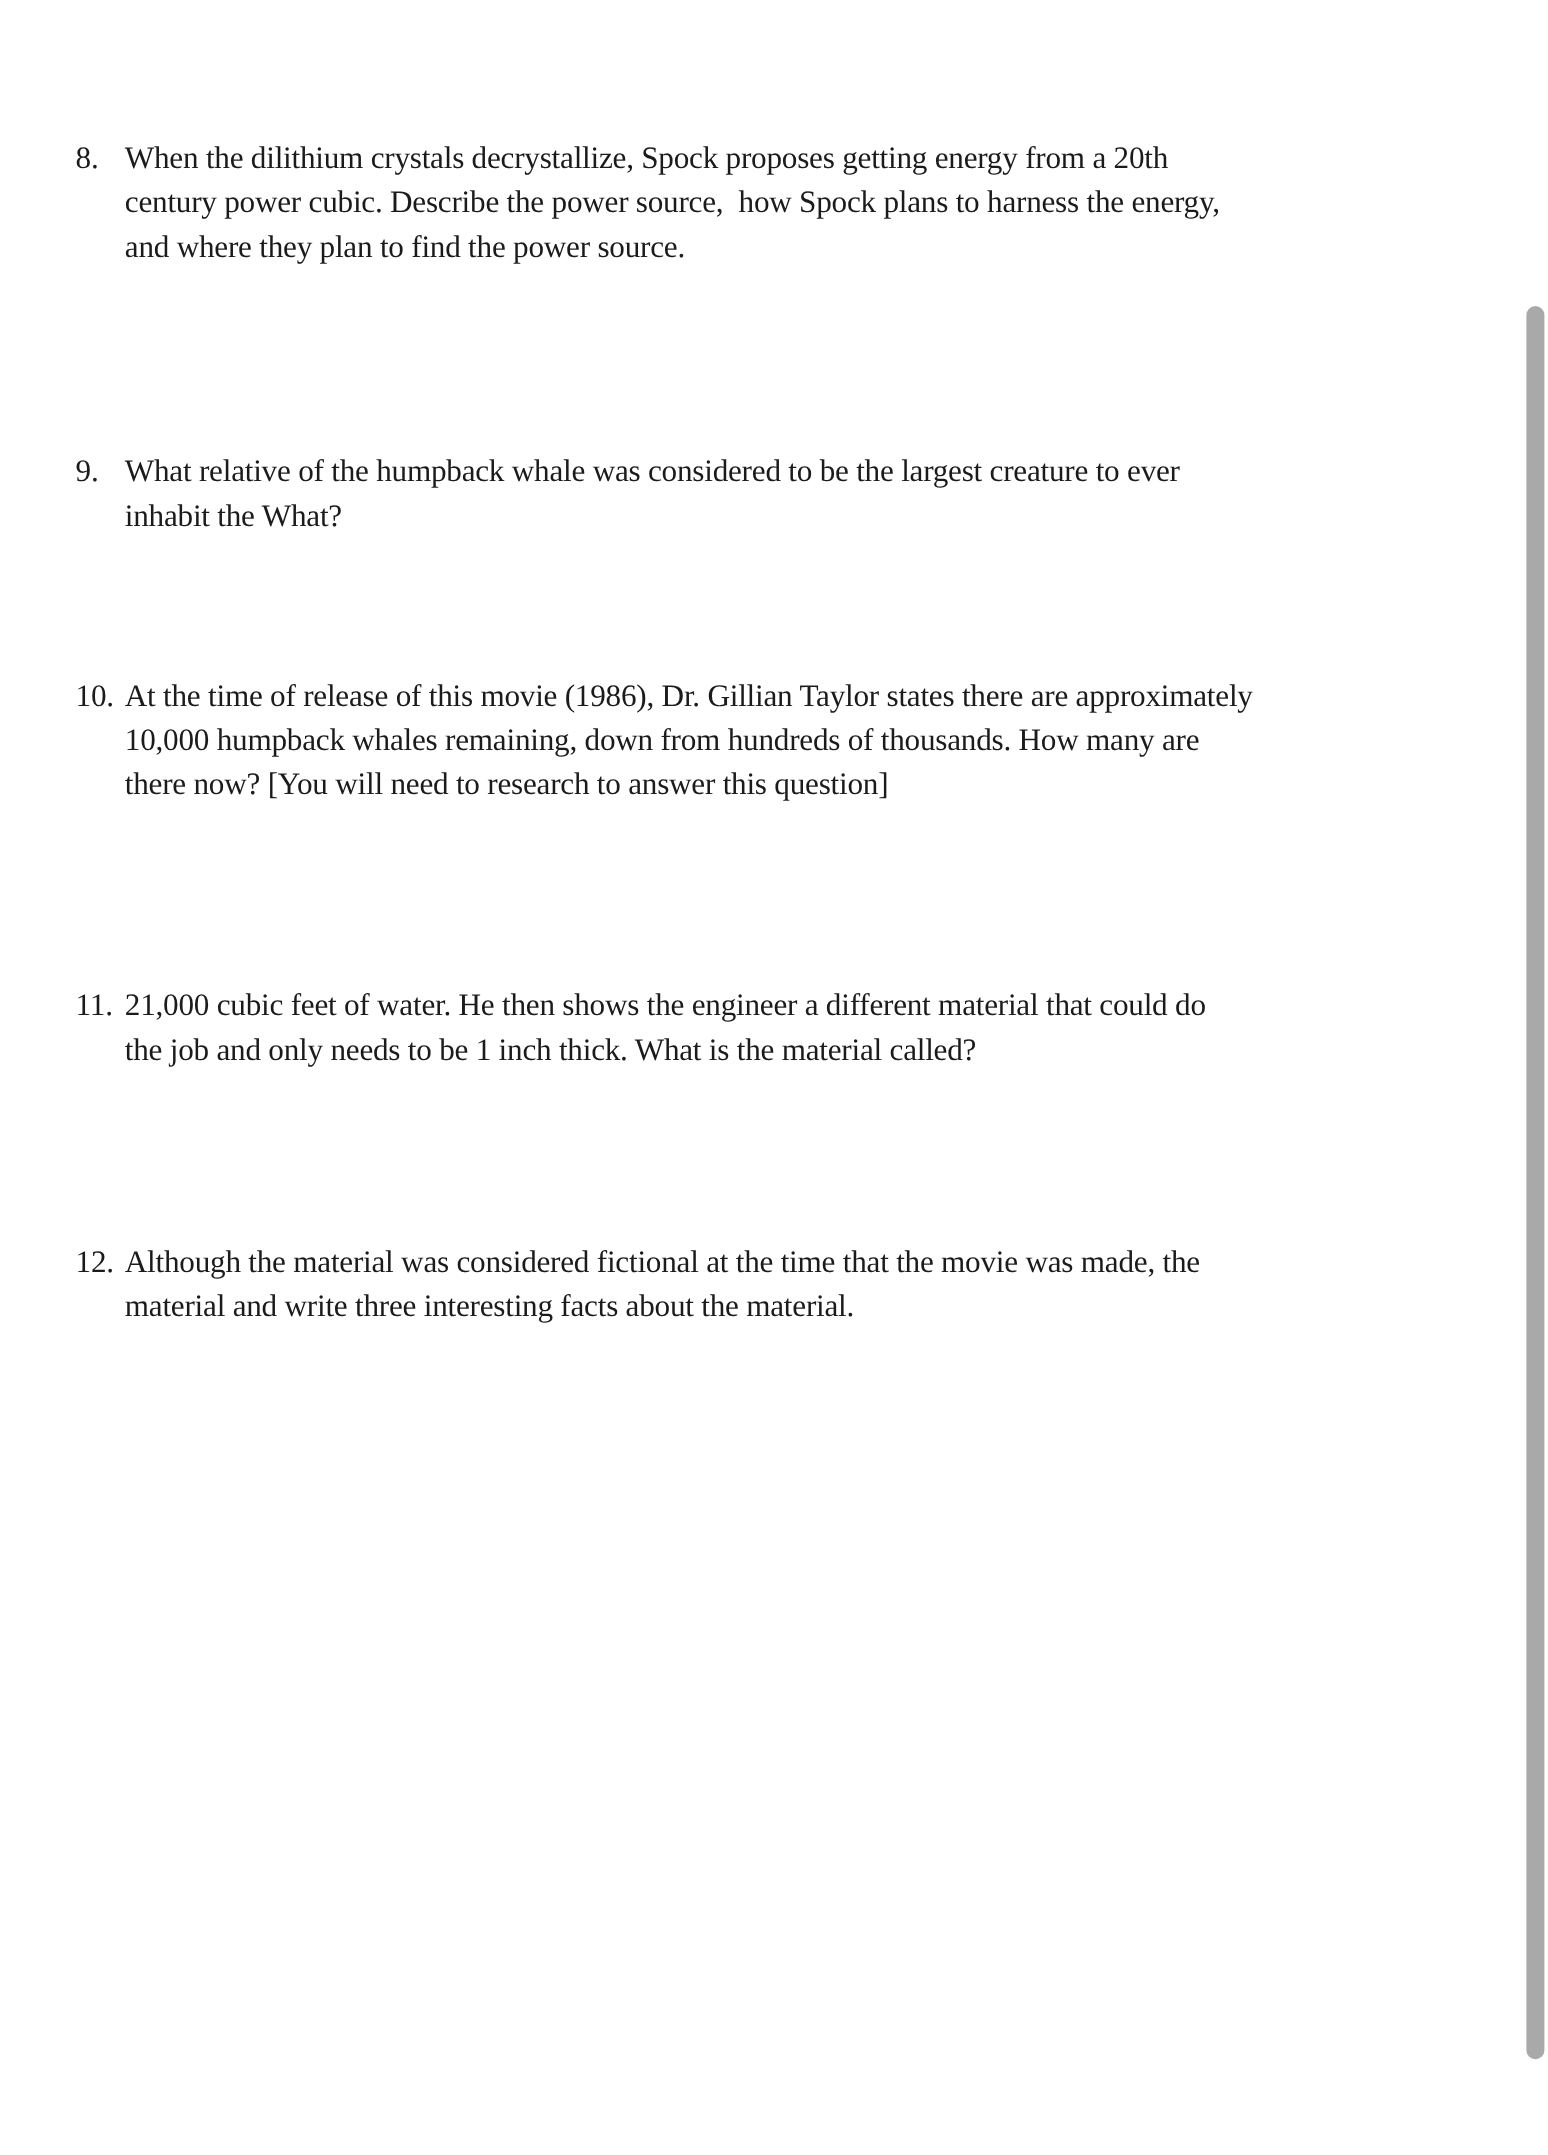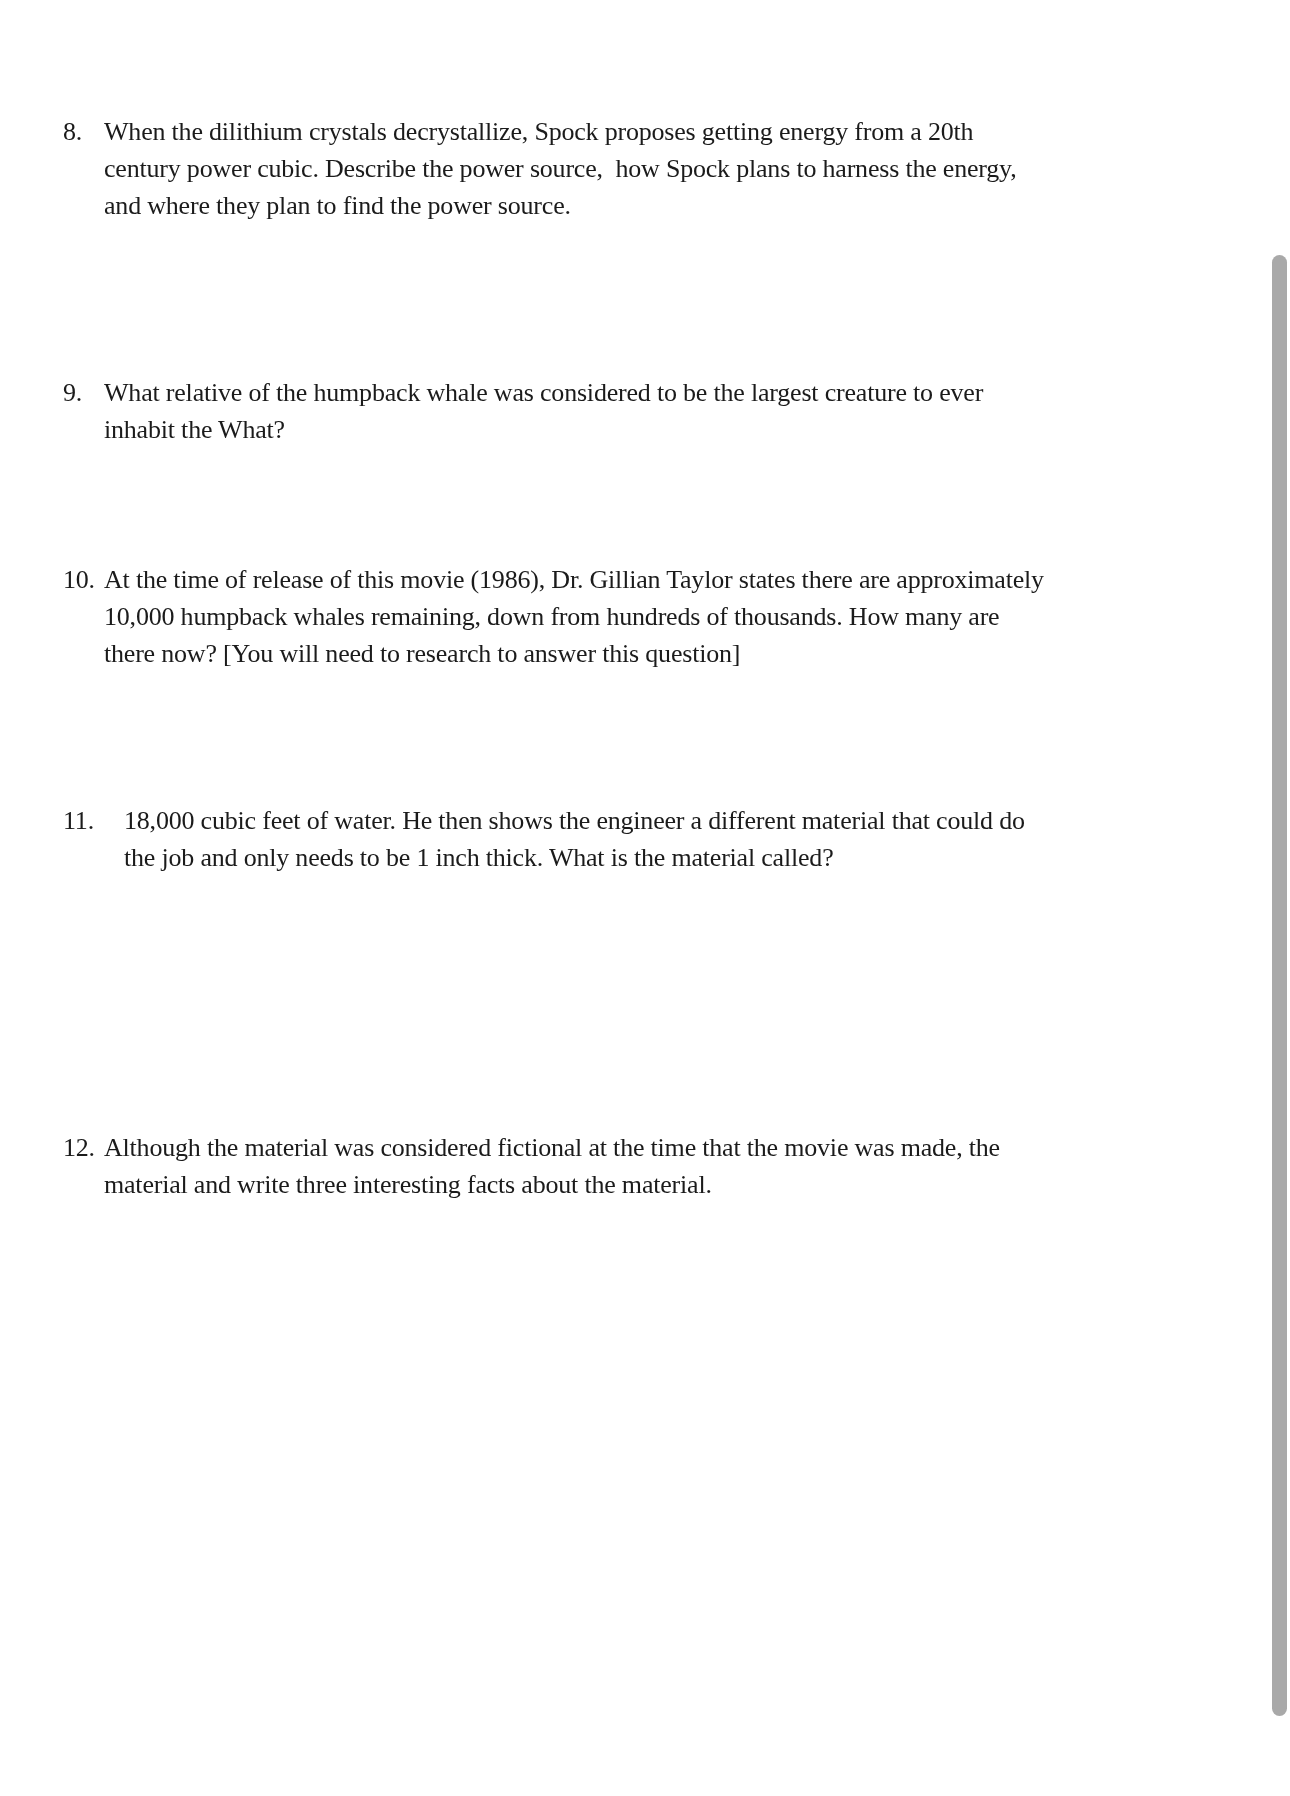--- a/index.html
+++ b/index.html
@@ -34,22 +34,22 @@
   .qtext {
     flex: none;
     max-width: 1080px;
   }
   .qline {
     white-space: pre-wrap;
   }
   .q8  { top: 113px; }
   .q9  { top: 374px; }
   .q10 { top: 545px; margin-top: 16px; }
-  .q11 { top: 802px; gap: 20px; }
-  .q12 { top: 1129px; }
+  .q11 { top: 819px; }
+  .q12 { top: 1033px; }
   .scrollbar-thumb {
     position: absolute;
     left: 1272px;
     top: 255px;
     width: 15px;
     height: 1461px;
     border-radius: 8px;
     background: #a9a9a9;
   }
 </style>
@@ -80,21 +80,21 @@
     <div class="qtext">
       <div class="qline">At the time of release of this movie (1986), Dr. Gillian Taylor states there are approximately</div>
       <div class="qline">10,000 humpback whales remaining, down from hundreds of thousands. How many are</div>
       <div class="qline">there now? [You will need to research to answer this question]</div>
     </div>
   </section>
 
   <section class="question q11">
     <div class="qnum">11.</div>
     <div class="qtext">
-      <div class="qline">18,000 cubic feet of water. He then shows the engineer a different material that could do</div>
+      <div class="qline">21,000 cubic feet of water. He then shows the engineer a different material that could do</div>
       <div class="qline">the job and only needs to be 1 inch thick. What is the material called?</div>
     </div>
   </section>
 
   <section class="question q12">
     <div class="qnum">12.</div>
     <div class="qtext">
       <div class="qline">Although the material was considered fictional at the time that the movie was made, the</div>
       <div class="qline">material and write three interesting facts about the material.</div>
     </div>

